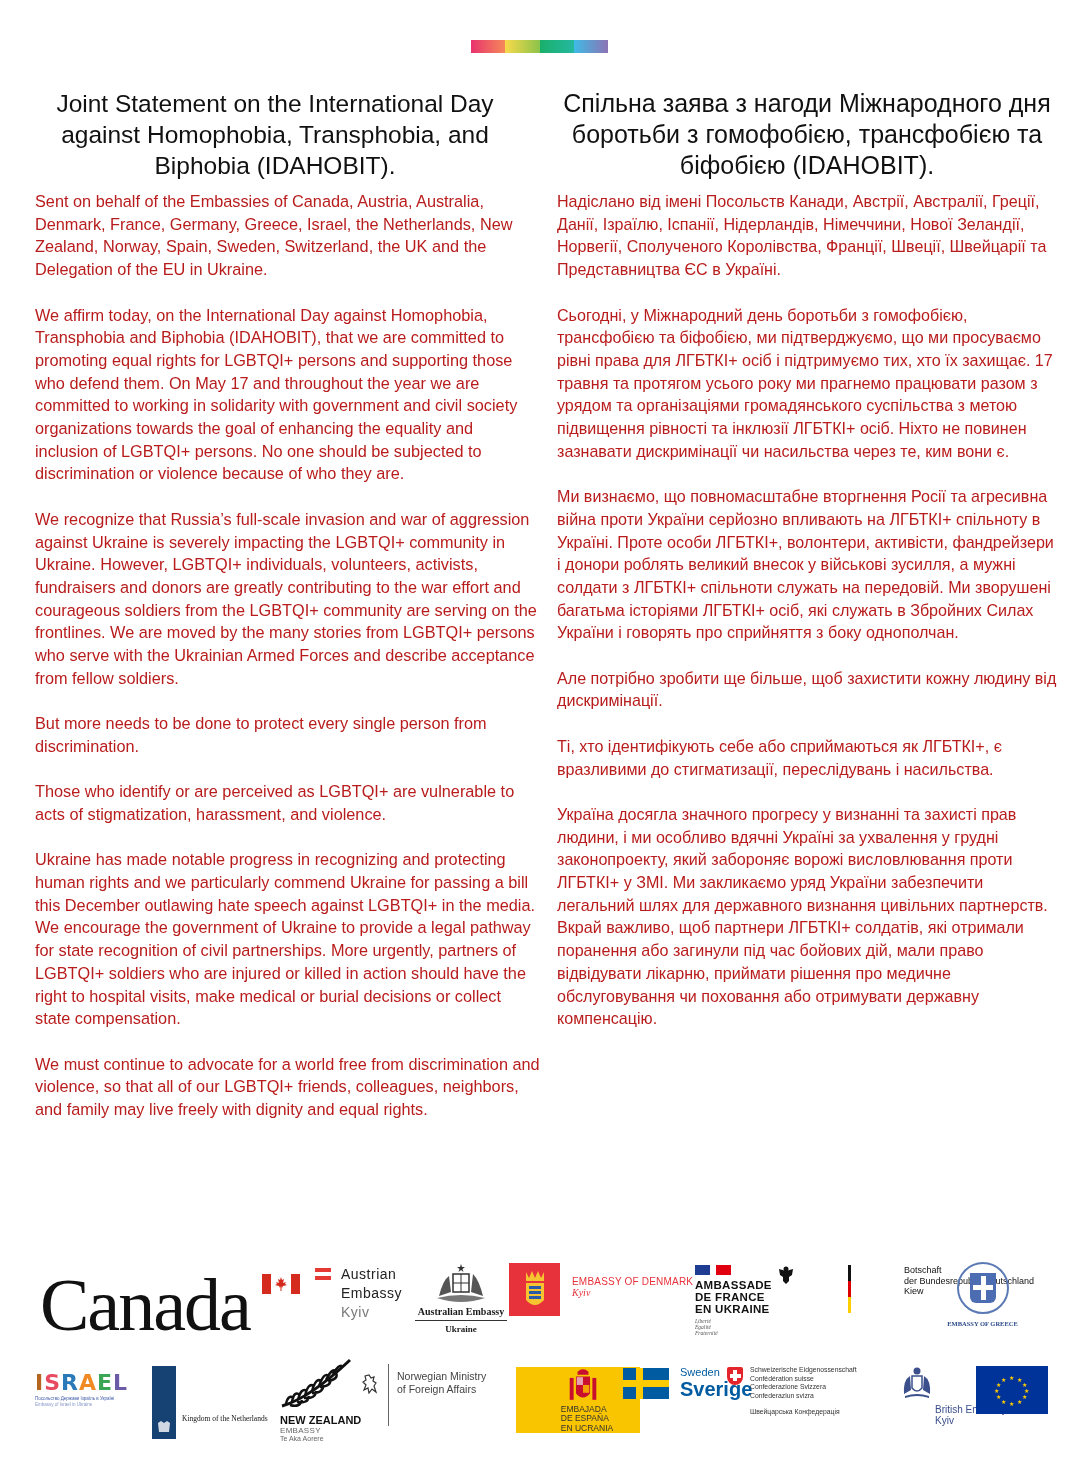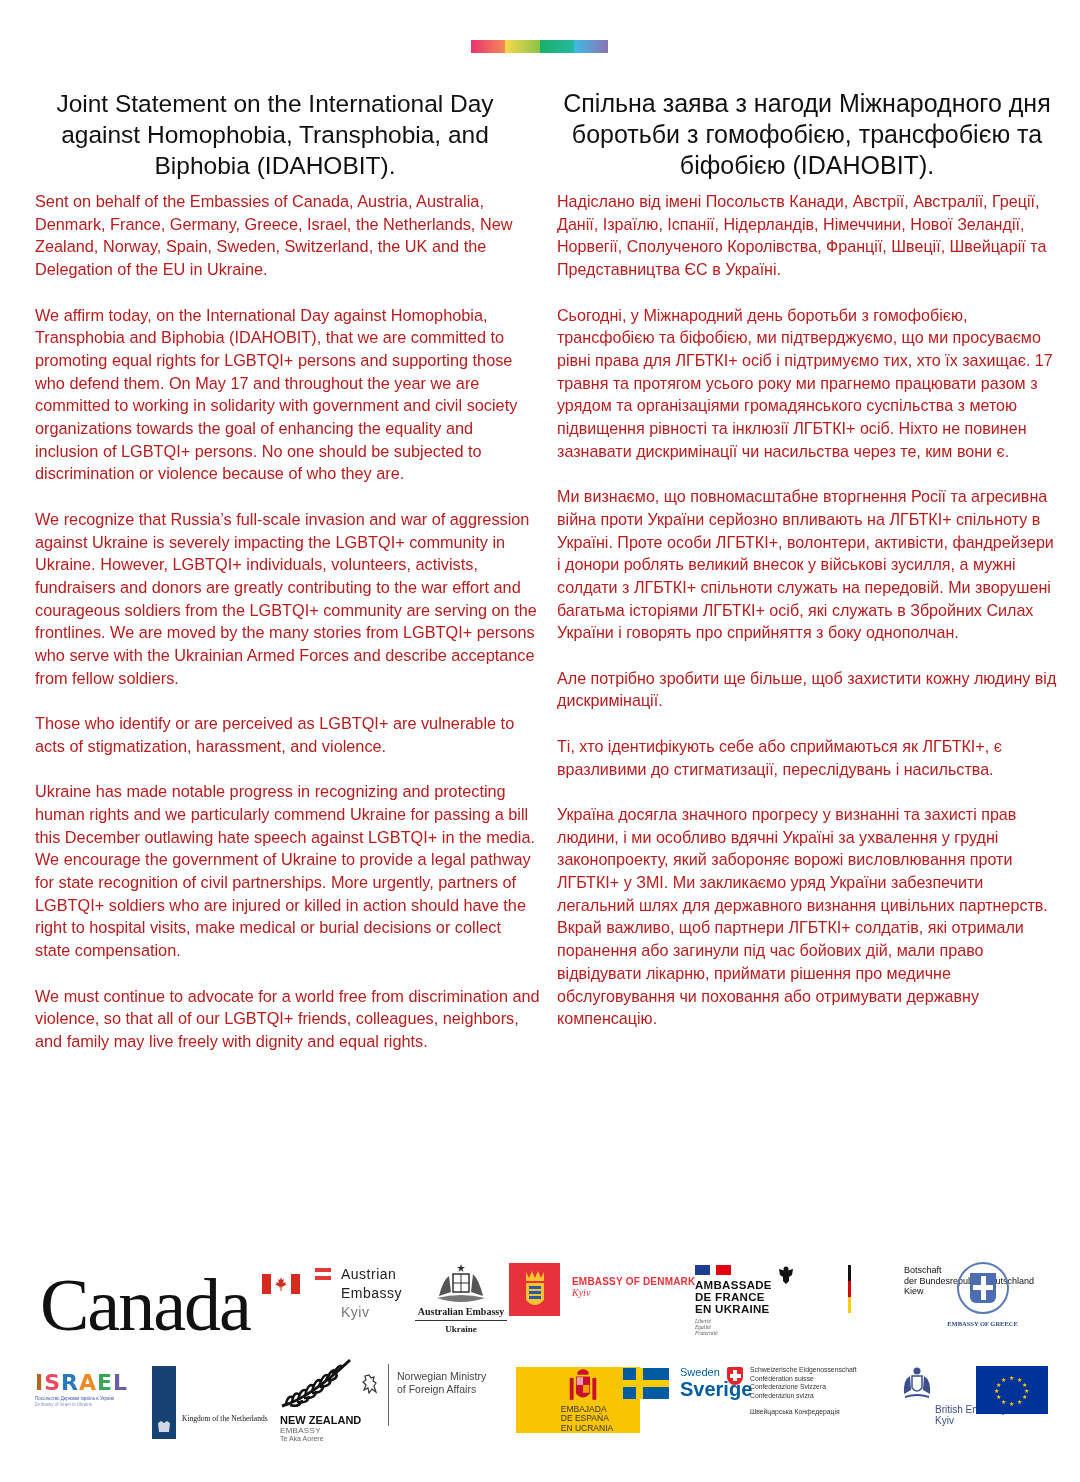--- a/index.html
+++ b/index.html
@@ -35,21 +35,21 @@
   .austria-text { position: absolute; left: 341px; top: 1265px; font-size: 14px; line-height: 19px; color: #222; letter-spacing: 0.5px; }
   .austria-text .k { color: #777; }
 
   .australia { position: absolute; left: 415px; top: 1262px; width: 92px; text-align: center; }
   .australia .crest { width: 60px; height: 44px; margin: 0 auto; position: relative; }
   .australia .name { font-family: "Liberation Serif", serif; font-weight: bold; font-size: 10px; border-bottom: 1px solid #333; padding-bottom: 3px; }
   .australia .sub { font-family: "Liberation Serif", serif; font-weight: bold; font-size: 9px; margin-top: 3px; }
 
   .denmark-box { position: absolute; left: 509px; top: 1263px; width: 51px; height: 53px; background: #e8323b; display: flex; align-items: center; justify-content: center; }
   .denmark-text { position: absolute; left: 572px; top: 1276px; }
-  .denmark-text .n { font-size: 10px; font-weight: bold; color: #e8323b; letter-spacing: 0.2px; }
+  .denmark-text .n { font-size: 10px; font-weight: normal; color: #e8323b; letter-spacing: 0.2px; }
   .denmark-text .k { font-family: "Liberation Serif", serif; font-style: italic; font-size: 10px; color: #e8323b; }
 
   .france { position: absolute; left: 695px; top: 1265px; }
   .france .flag { display: flex; gap: 6px; }
   .france .flag .b { width: 15px; height: 10px; background: #1f3c93; }
   .france .flag .r { width: 15px; height: 10px; background: #e1000f; }
   .france .t { font-size: 11.5px; font-weight: bold; line-height: 12px; color: #111; margin-top: 4px; letter-spacing: 0.3px; }
   .france .m { font-family: "Liberation Serif", serif; font-style: italic; font-size: 5.5px; line-height: 6px; color: #555; margin-top: 3px; }
 
   .germany { position: absolute; left: 778px; top: 1265px; display: flex; gap: 48px; }
@@ -117,20 +117,21 @@
   <span class="rb3"></span>
   <span class="rb4"></span>
 </div>
 
 <section class="col col-en">
   <h1 class="title">Joint Statement on the International Day against Homophobia, Transphobia, and Biphobia (IDAHOBIT).</h1>
   <div class="body">
     <p>Sent on behalf of the Embassies of Canada, Austria, Australia, Denmark, France, Germany, Greece, Israel, the Netherlands, New Zealand, Norway, Spain, Sweden, Switzerland, the UK and the Delegation of the EU in Ukraine.</p>
     <p>We affirm today, on the International Day against Homophobia, Transphobia and Biphobia (IDAHOBIT), that we are committed to promoting equal rights for LGBTQI+ persons and supporting those who defend them. On May 17 and throughout the year we are committed to working in solidarity with government and civil society organizations towards the goal of enhancing the equality and inclusion of LGBTQI+ persons. No one should be subjected to discrimination or violence because of who they are.</p>
     <p>We recognize that Russia’s full-scale invasion and war of aggression against Ukraine is severely impacting the LGBTQI+ community in Ukraine. However, LGBTQI+ individuals, volunteers, activists, fundraisers and donors are greatly contributing to the war effort and courageous soldiers from the LGBTQI+ community are serving on the frontlines. We are moved by the many stories from LGBTQI+ persons who serve with the Ukrainian Armed Forces and describe acceptance from fellow soldiers.</p>
+    <p>But more needs to be done to protect every single person from discrimination.</p>
     <p>Those who identify or are perceived as LGBTQI+ are vulnerable to acts of stigmatization, harassment, and violence.</p>
     <p>Ukraine has made notable progress in recognizing and protecting human rights and we particularly commend Ukraine for passing a bill this December outlawing hate speech against LGBTQI+ in the media. We encourage the government of Ukraine to provide a legal pathway for state recognition of civil partnerships. More urgently, partners of LGBTQI+ soldiers who are injured or killed in action should have the right to hospital visits, make medical or burial decisions or collect state compensation.</p>
     <p>We must continue to advocate for a world free from discrimination and violence, so that all of our LGBTQI+ friends, colleagues, neighbors, and family may live freely with dignity and equal rights.</p>
   </div>
 </section>
 
 <section class="col col-uk">
   <h1 class="title">Спільна заява з нагоди Міжнародного дня боротьби з гомофобією, трансфобією та біфобією (IDAHOBIT).</h1>
   <div class="body">
     <p>Надіслано від імені Посольств Канади, Австрії, Австралії, Греції, Данії, Ізраїлю, Іспанії, Нідерландів, Німеччини, Нової Зеландії, Норвегії, Сполученого Королівства, Франції, Швеції, Швейцарії та Представництва ЄС в Україні.</p>

